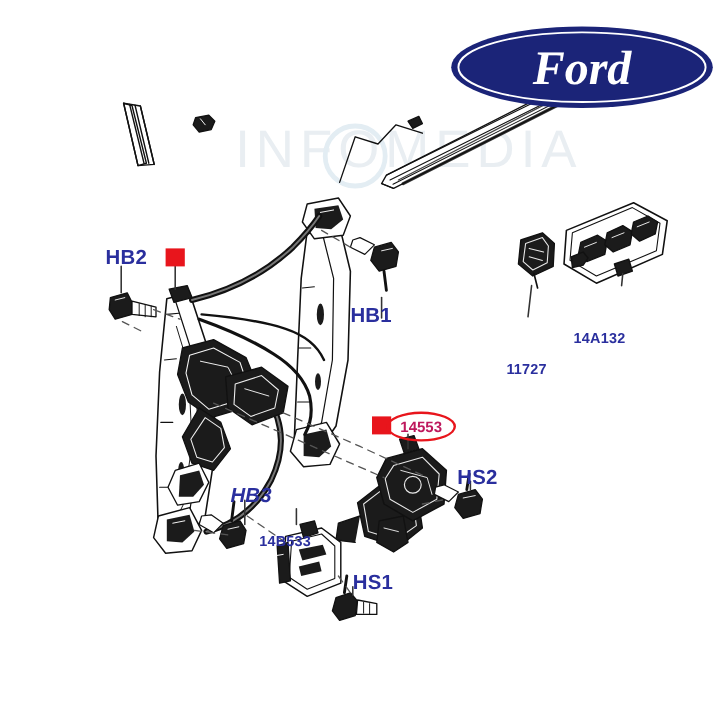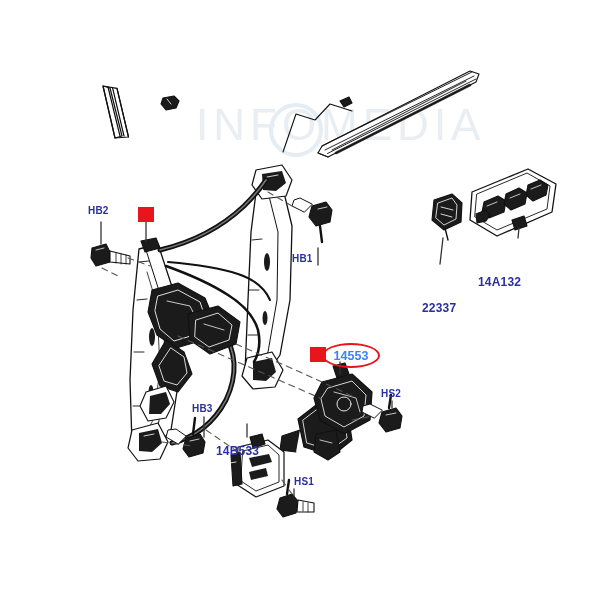--- a/index.html
+++ b/index.html
@@ -30,21 +30,21 @@
   .ford-logo svg{display:block;width:100%;height:100%;}
 
   
   #artwork{position:absolute;left:0;top:0;width:600px;height:600px;}
   #artwork svg{display:block;width:600px;height:600px;}
 
   
   .lbl{
     position:absolute;
     color:#2a2f9e;
-    font-size:10px;
+    font-size:17px;
     font-weight:bold;
     font-family:"Liberation Sans",sans-serif;
     white-space:nowrap;
     letter-spacing:.2px;
   }
   .lbl.sm{font-size:12px;margin-top:33px;}
 
   
   .red-sq{
     position:absolute;width:16px;height:15px;
@@ -54,21 +54,21 @@
   .hl-ell{
     position:absolute;left:0;top:0;
     width:58px;height:25px;
     border:2.5px solid #e8151c;
     border-radius:50%;
     box-sizing:border-box;
   }
   .hl-num{
     position:absolute;left:0;top:0;width:58px;height:25px;
     display:flex;align-items:center;justify-content:center;
-    color:#3b82f6;font-size:12.5px;font-weight:bold;
+    color:#be185d;font-size:12.5px;font-weight:bold;
     font-family:"Liberation Sans",sans-serif;
   }
   .hl-tab{
     position:absolute;left:-12px;top:4px;
     width:16px;height:15px;background:#e8151c;
   }
 </style>
 </head>
 <body>
 
@@ -278,31 +278,38 @@
         <path d="M352 420 L372 416"></path>
         <path d="M162 442 L192 446"></path>
         <path d="M292 206 L268 192"></path>
         <path d="M102 268 L118 276"></path>
       </g>
 
     </g>
   </svg>
   </div>
 
+  <div class="ford-logo">
+    <svg viewBox="0 0 222 72" xmlns="http://www.w3.org/2000/svg">
+      <ellipse cx="111" cy="36" rx="109" ry="34" fill="#1b2478"></ellipse>
+      <ellipse cx="111" cy="36" rx="103" ry="29" fill="none" stroke="#ffffff" stroke-width="1.6"></ellipse>
+      <text x="111" y="50" text-anchor="middle" font-family="'Liberation Serif',serif" font-style="italic" font-size="40" font-weight="bold" fill="#ffffff">Ford</text>
+    </svg>
+  </div>
 
   <div class="red-sq" style="left:138px;top:207px;"></div>
 
   <div class="hl-wrap" style="left:322px;top:343px;">
     <div class="hl-tab"></div>
     <div class="hl-ell"></div>
     <div class="hl-num">14553</div>
   </div>
 
   <div class="lbl" style="left:88px;top:205px;">HB2</div>
   <div class="lbl" style="left:292px;top:253px;">HB1</div>
-  <div class="lbl" style="left:192px;top:403px;">HB3</div>
+  <div class="lbl" style="left:192px;top:403px;font-style:italic;">HB3</div>
   <div class="lbl" style="left:294px;top:476px;">HS1</div>
   <div class="lbl" style="left:381px;top:388px;">HS2</div>
-  <div class="lbl sm" style="left:422px;top:268px;">22337</div>
+  <div class="lbl sm" style="left:422px;top:268px;">11727</div>
   <div class="lbl sm" style="left:478px;top:242px;">14A132</div>
   <div class="lbl sm" style="left:216px;top:411px;">14B533</div>
 
 </div>
 
 </body></html>

